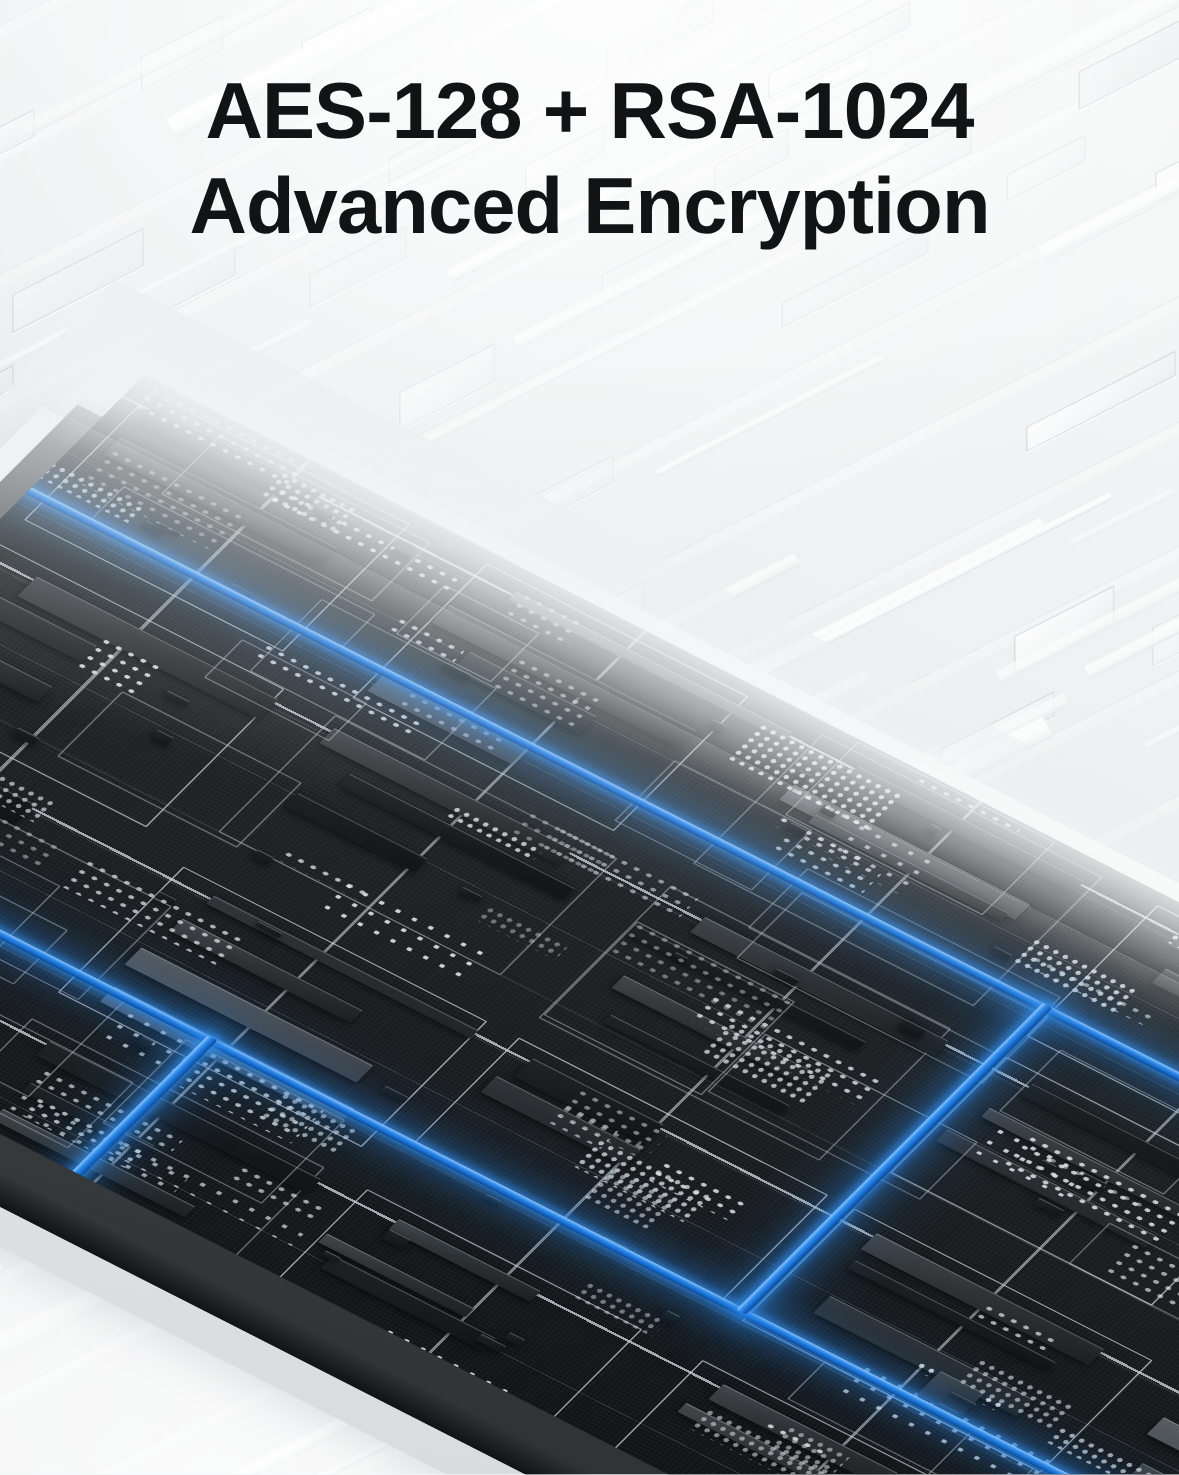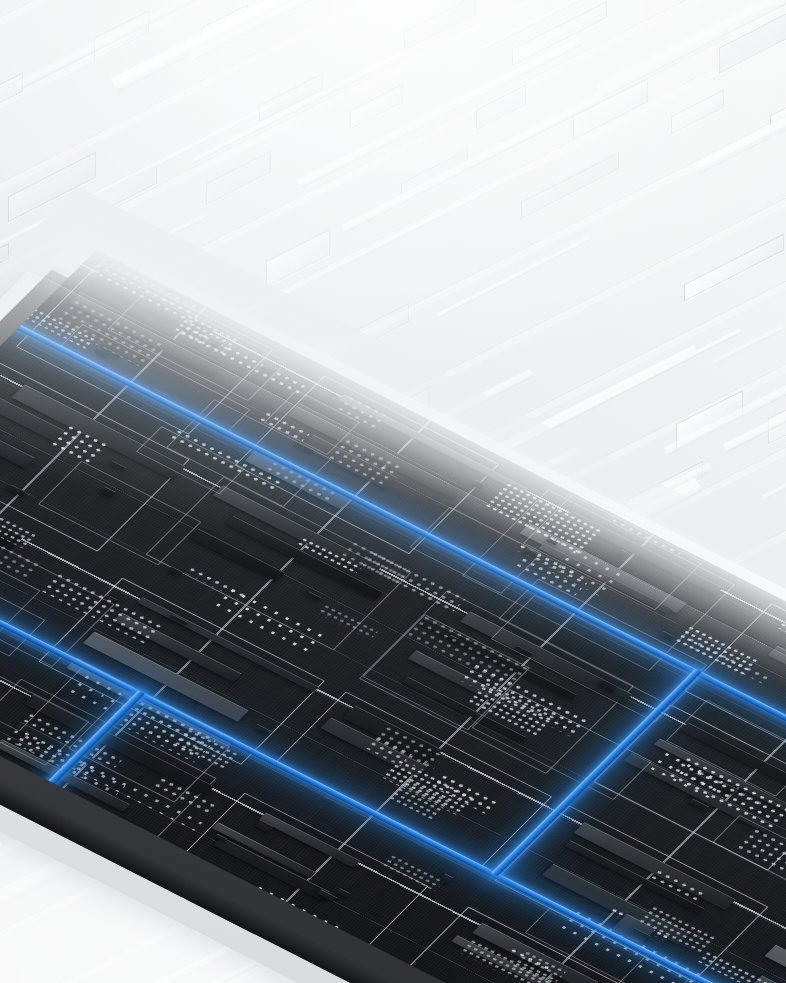--- a/index.html
+++ b/index.html
@@ -639,14 +639,18 @@
           <div class="blue v" style="left: 352px; top: 466px; height: 190px;"></div>
         </div>
     </div>
 
     <div class="glass"></div>
     <div class="haze"></div>
   </div>
 
   <div class="edge-fade"></div>
 
+  <div class="headline">
+    <span class="line">AES-128 + RSA-1024</span>
+    <span class="line">Advanced Encryption</span>
+  </div>
 
 </div>
 
 </body></html>

